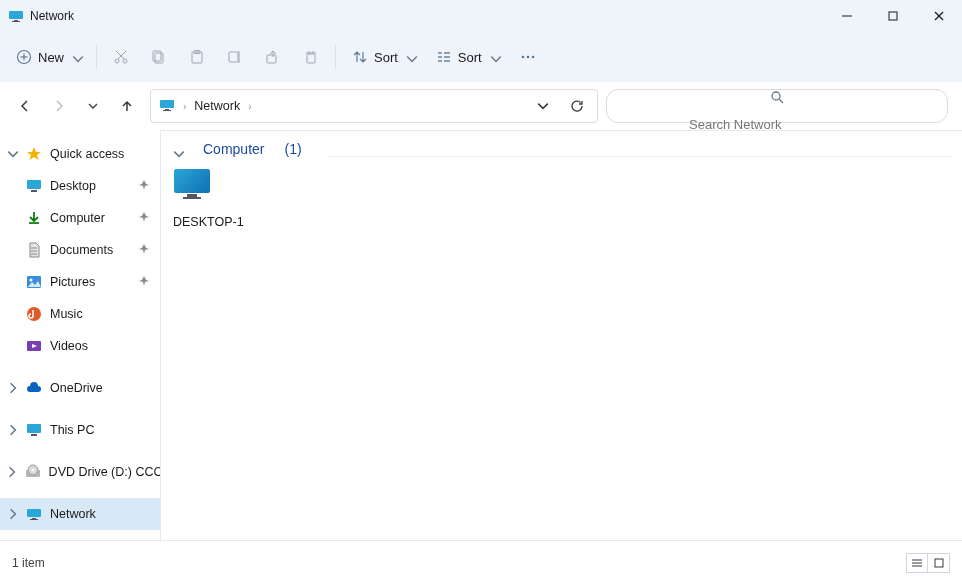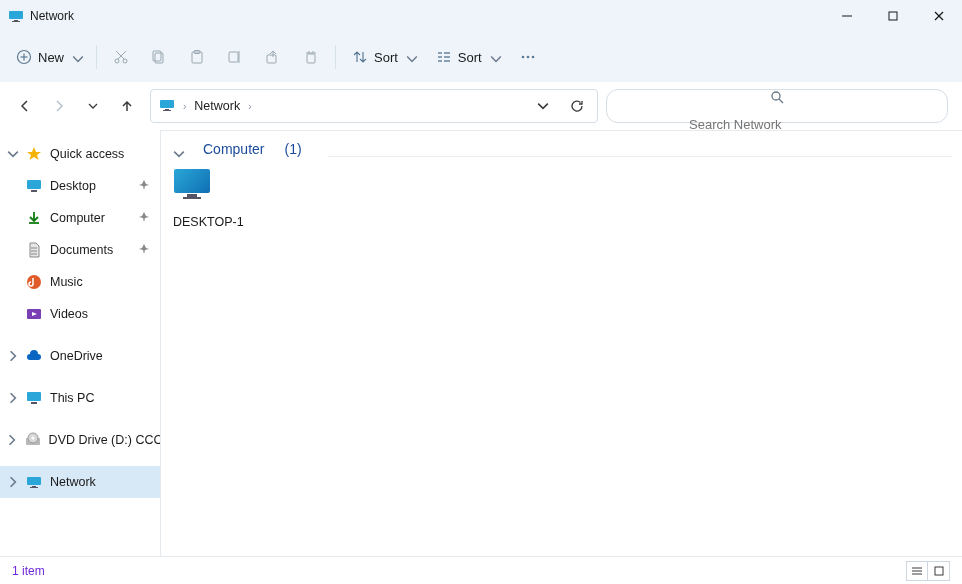--- a/index.html
+++ b/index.html
@@ -51,21 +51,21 @@
   .group-header .chev { width: 10px; height: 10px; color: #6a788a; }
 
   .item-row { display: flex; align-items: flex-start; padding: 10px 2px; gap: 10px; flex-direction: column; }
   .computer-icon { width: 38px; height: 34px; display: flex; flex-direction: column; align-items: center; }
   .monitor { width: 36px; height: 24px; background: linear-gradient(135deg, #2aa7d8, #0f6fb3); border-radius: 2px; }
   .stand { width: 10px; height: 3px; background: #556; margin-top: 1px; }
   .base { width: 18px; height: 2px; background: #556; }
   .item-label { font-size: 12.5px; padding-top: 2px; }
 
   
-  .statusbar { position: absolute; bottom: 0; left: 0; right: 0; height: 28px; border-top: 1px solid #e5eaef; display: flex; align-items: center; padding: 0 12px; font-size: 12px; color: #6d28d9; background: #fff; }
+  .statusbar { position: absolute; bottom: 0; left: 0; right: 0; height: 44px; border-top: 1px solid #e5eaef; display: flex; align-items: center; padding: 0 12px; font-size: 12px; color: #404040; background: #fff; }
   .statusbar .spacer { flex: 1; }
   .view-toggle { display: flex; gap: 0; }
   .vt-btn { width: 22px; height: 20px; display: flex; align-items: center; justify-content: center; border: 1px solid #cfd8e0; color: #3b3b3b; }
   .vt-btn + .vt-btn { border-left: none; }
 
   
   .i16 svg { width: 16px; height: 16px; }
   .i14 svg { width: 14px; height: 14px; }
   .i12 svg { width: 12px; height: 12px; }
 </style>
@@ -318,20 +318,33 @@
             <line x1="5" y1="9" x2="11" y2="9" stroke="#888"></line>
             <line x1="5" y1="12" x2="11" y2="12" stroke="#888"></line>
           </svg>
         </span>
       <span>Documents</span>
       <span class="pin i12"><svg viewBox="0 0 12 12">
             <path d="M6 1 L8 5 L11 6 L7 7 L6 11 L5 7 L1 6 L4 5 Z" fill="currentColor"></path>
           </svg></span>
     </div>
 
+    <div class="tree-item child">
+      <span class="ico i16">
+          <svg viewBox="0 0 16 16">
+            <rect x="1" y="2" width="14" height="12" rx="1" fill="#3a8dd8"></rect>
+            <circle cx="5" cy="6" r="1.5" fill="#fff"></circle>
+            <path d="M2 13 L6 8 L9 11 L12 7 L15 13 Z" fill="#fff" opacity="0.8"></path>
+          </svg>
+        </span>
+      <span>Pictures</span>
+      <span class="pin i12"><svg viewBox="0 0 12 12">
+            <path d="M6 1 L8 5 L11 6 L7 7 L6 11 L5 7 L1 6 L4 5 Z" fill="currentColor"></path>
+          </svg></span>
+    </div>
 
     <div class="tree-item child">
       <span class="ico i16">
           <svg viewBox="0 0 16 16">
             <circle cx="8" cy="8" r="7" fill="#e05a2a"></circle>
             <path d="M7 4 V10 A2 2 0 1 1 5 8" fill="none" stroke="#fff" stroke-width="1.5"></path>
           </svg>
         </span>
       <span>Music</span>
     </div>

